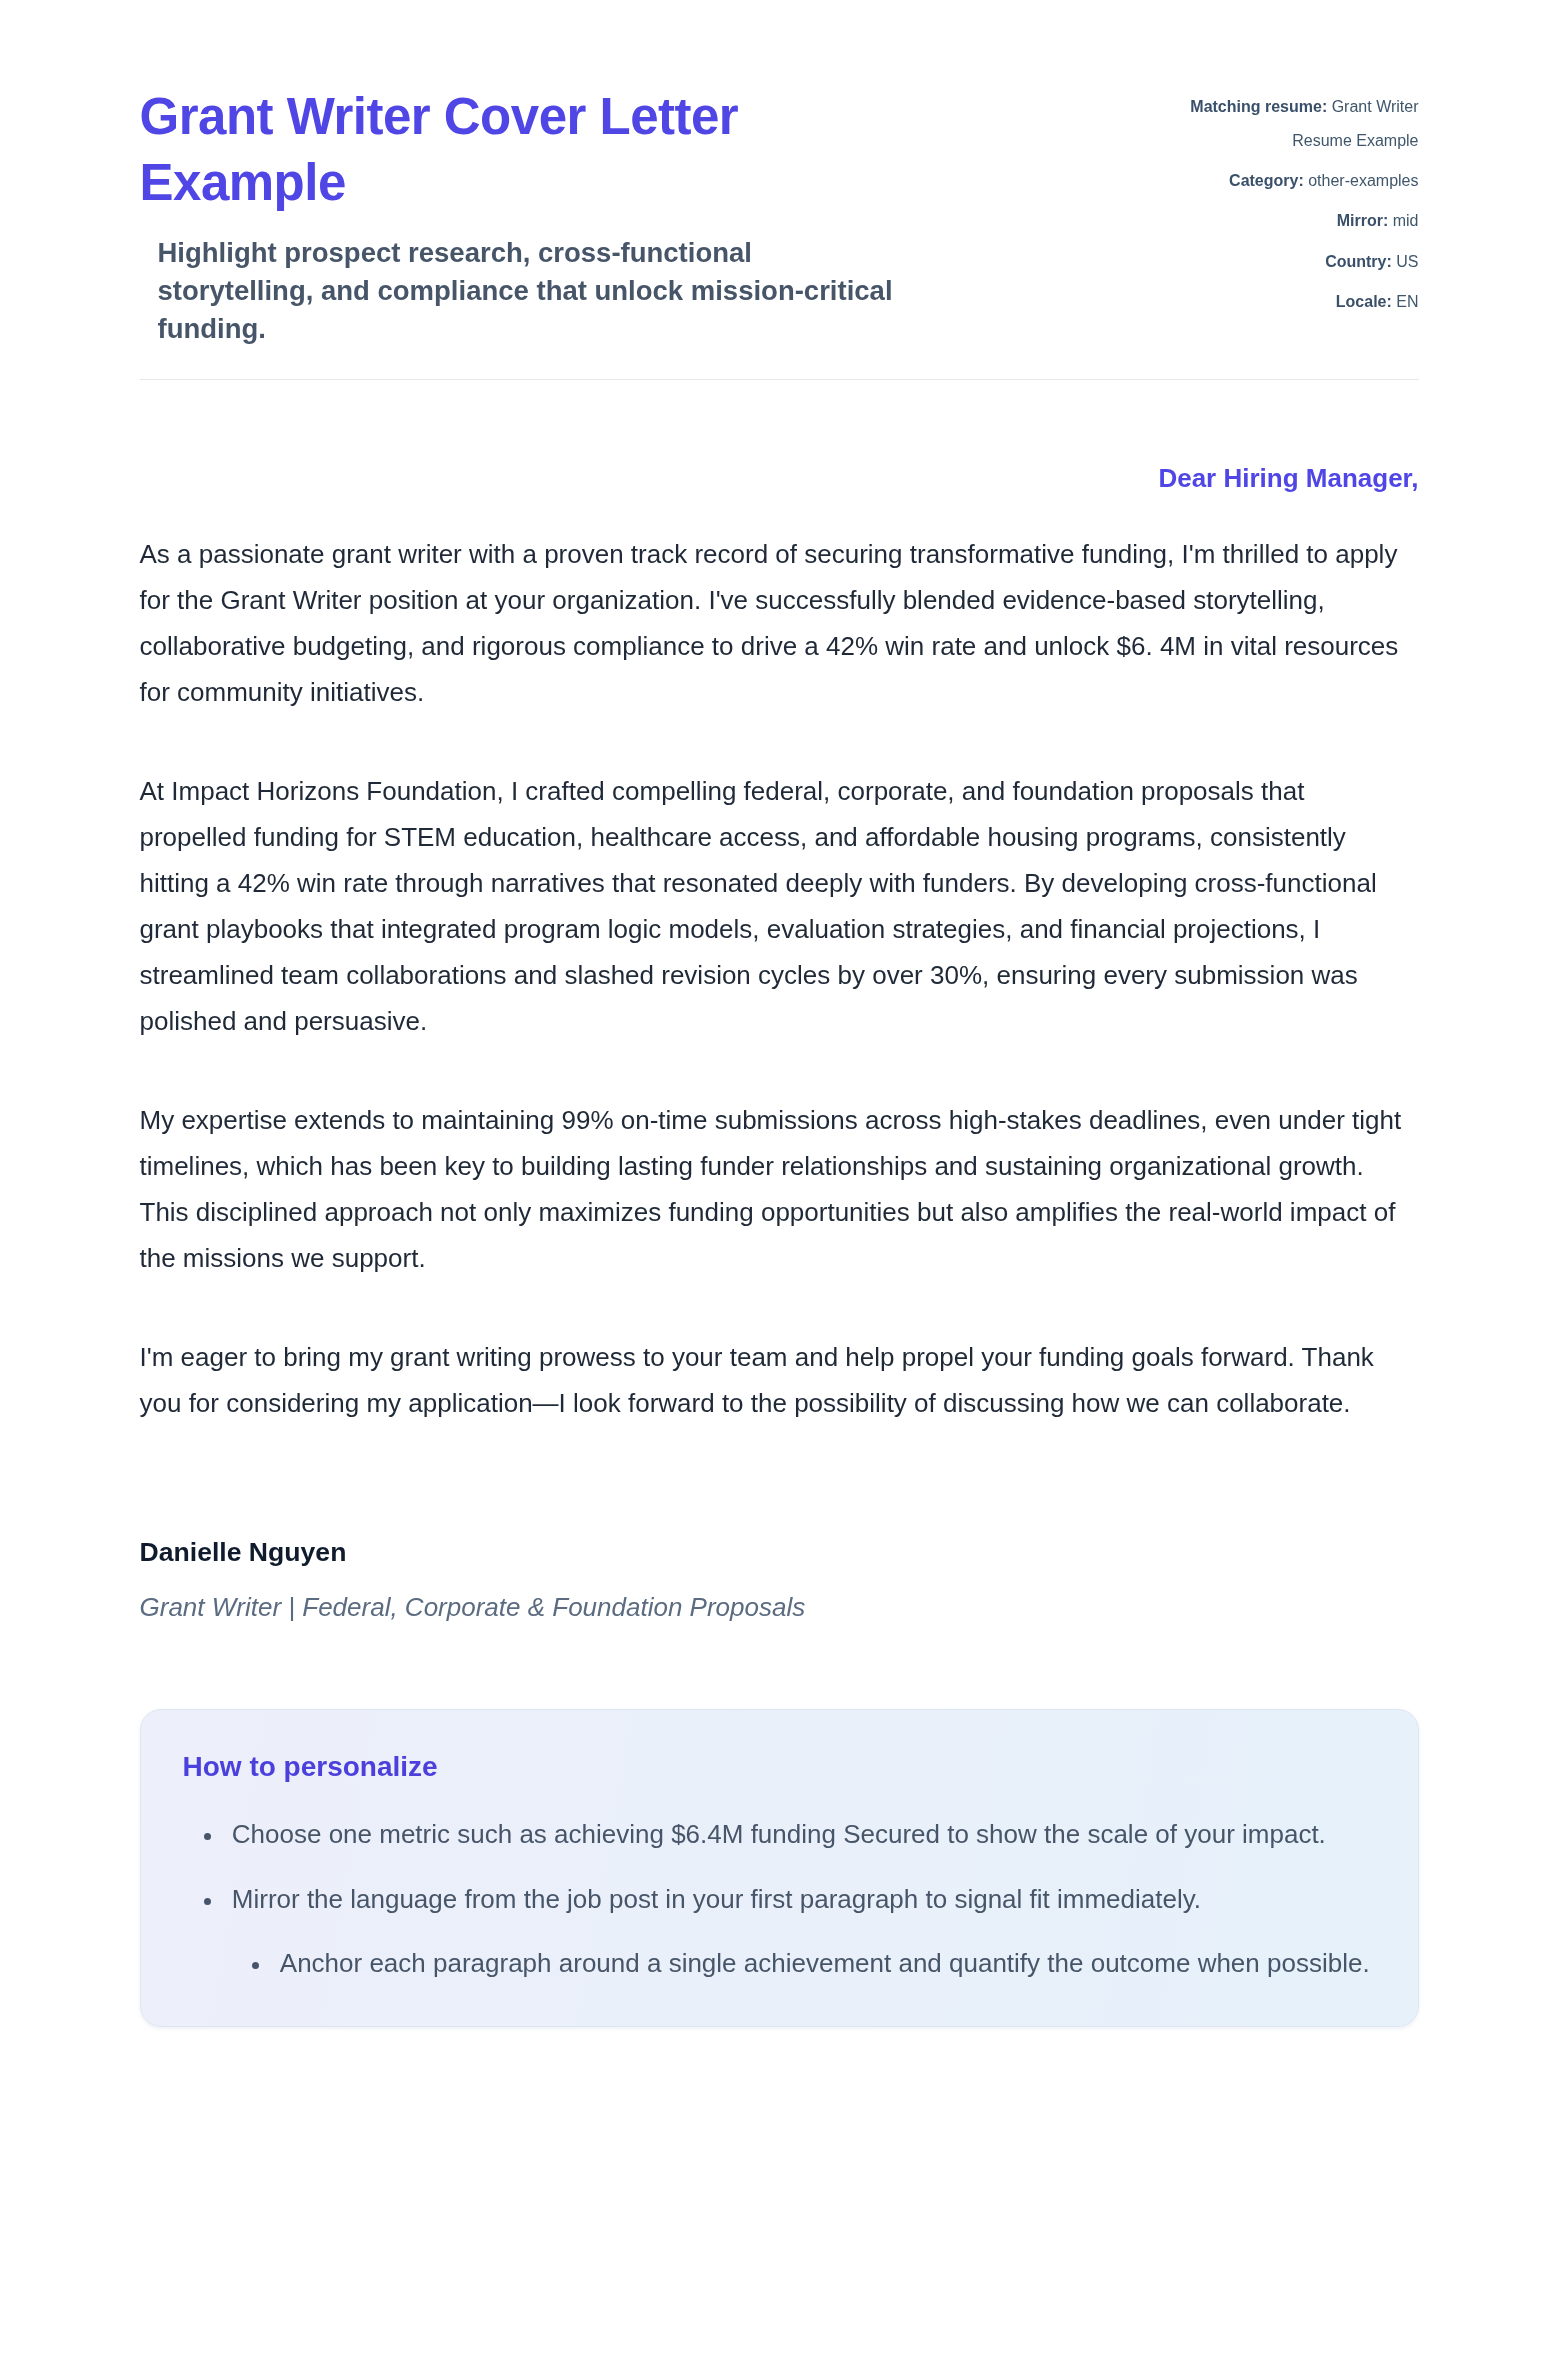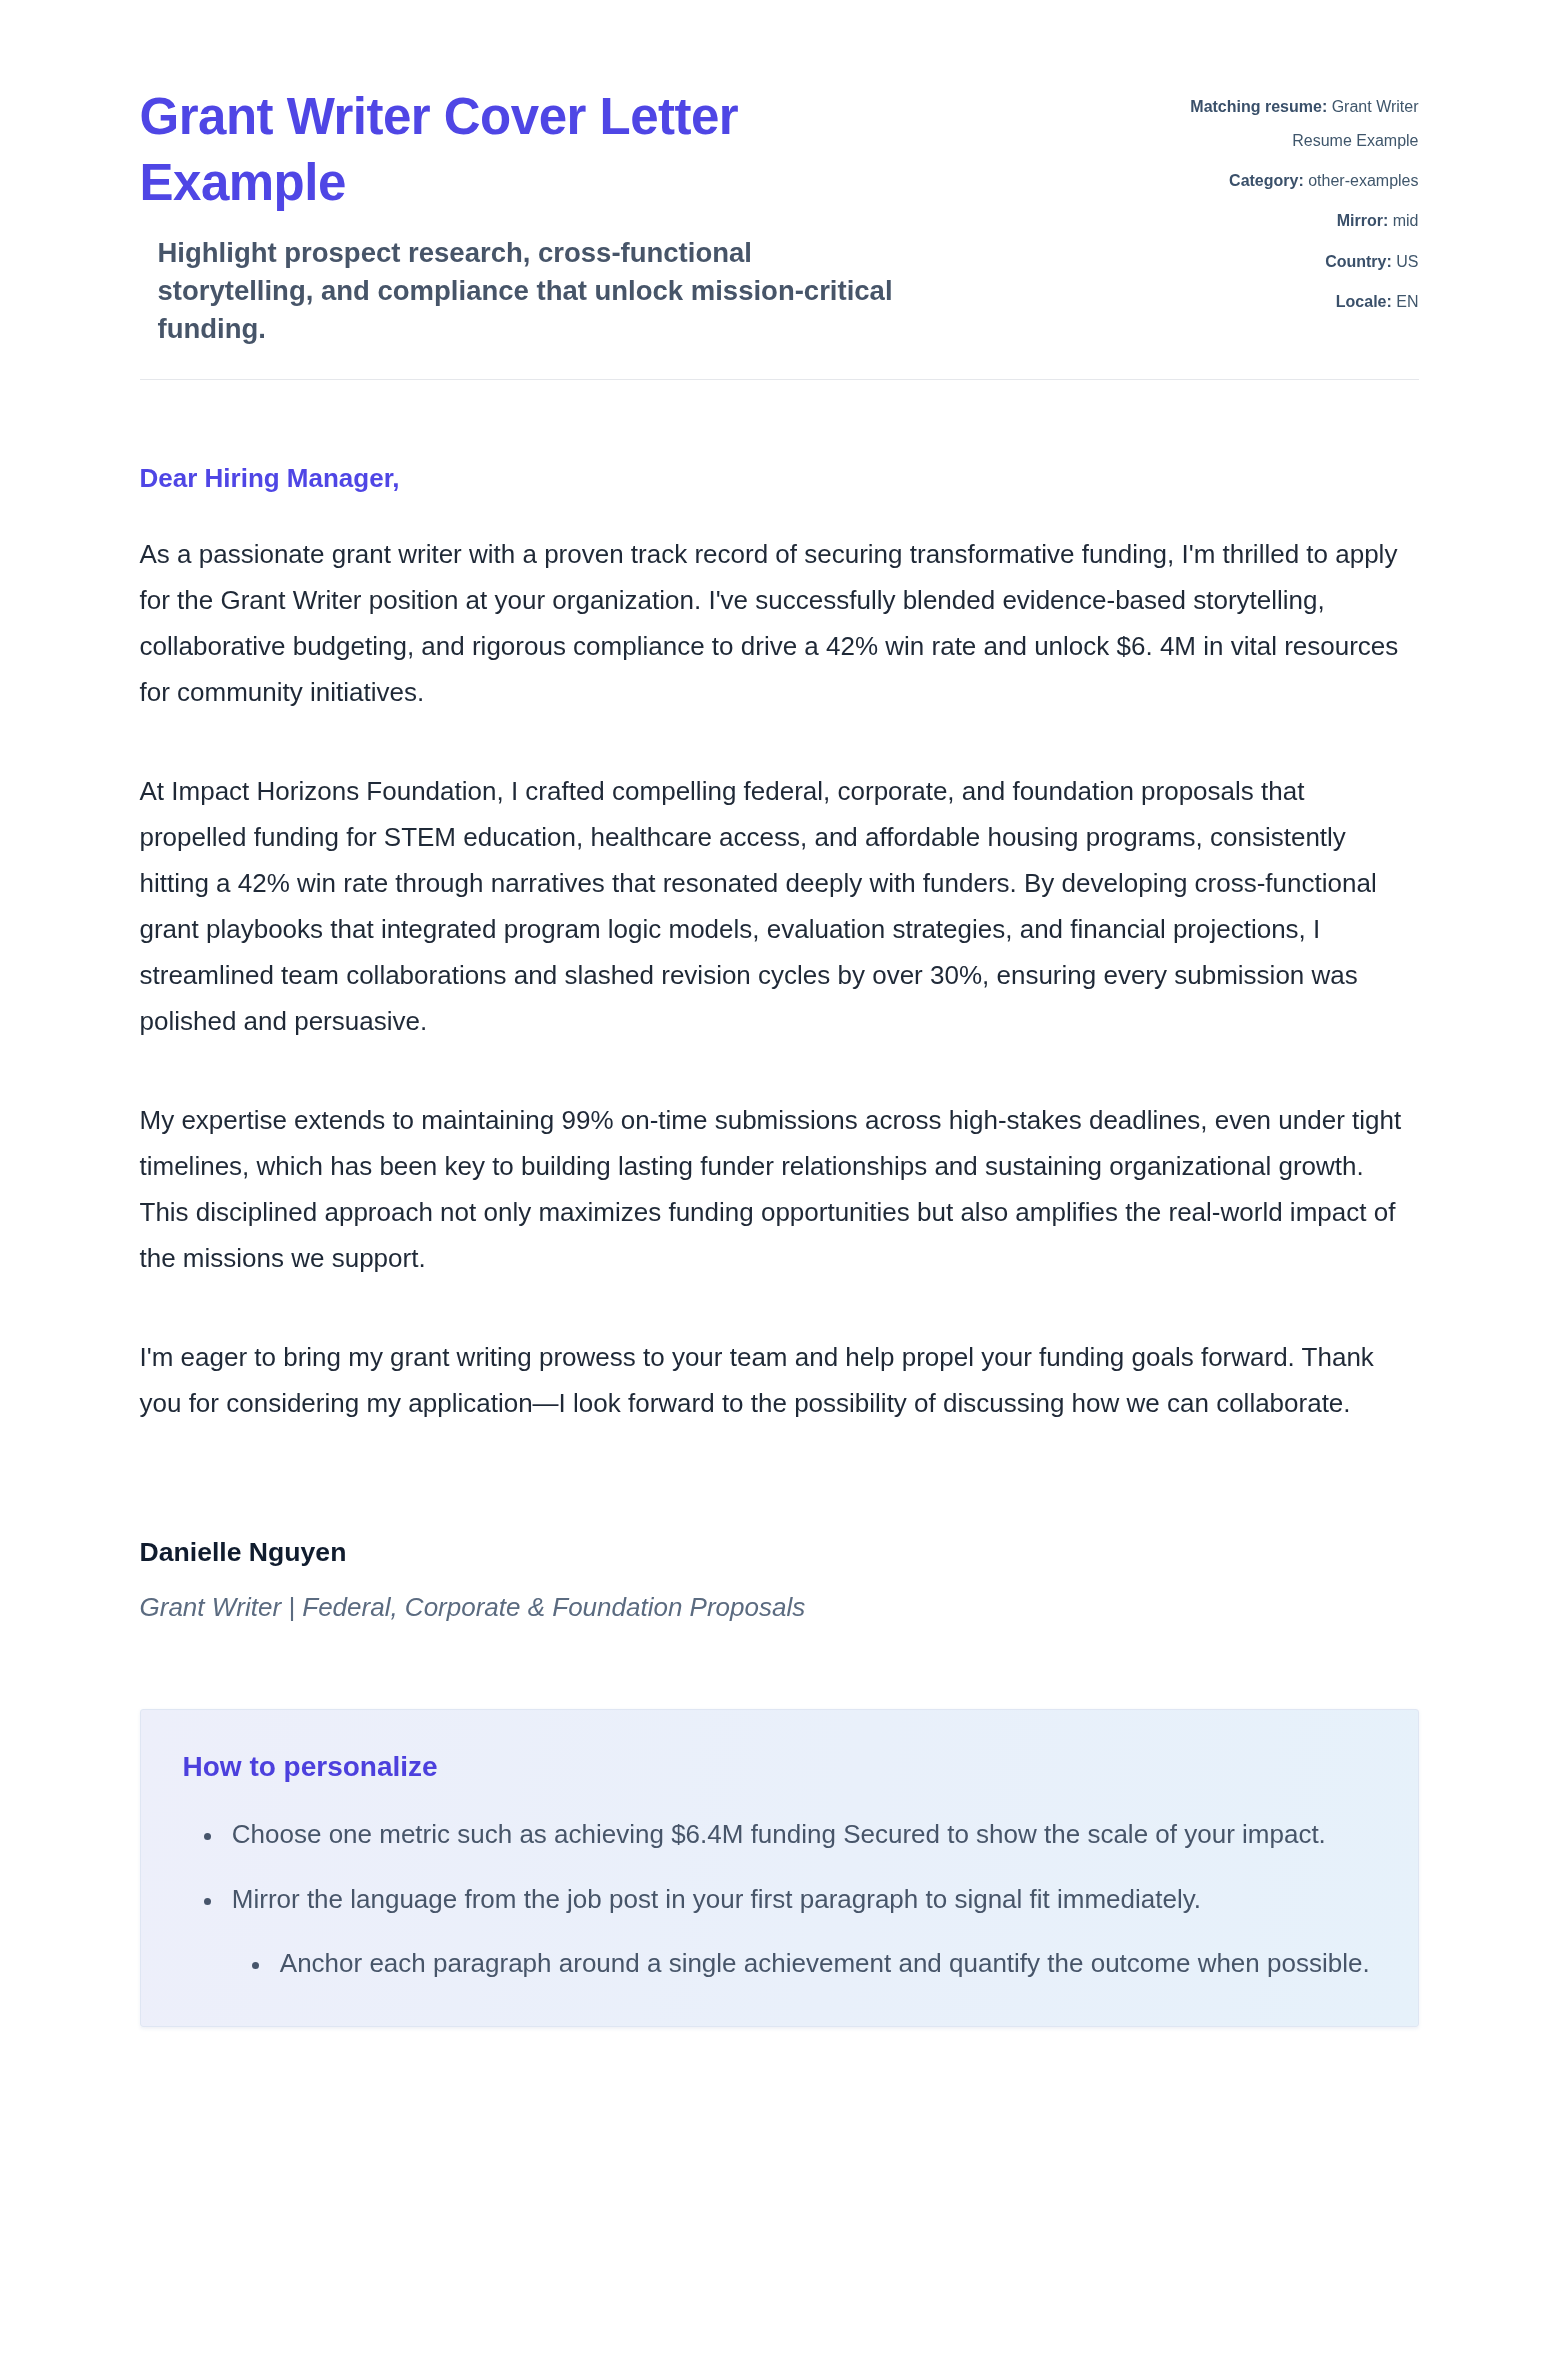--- a/index.html
+++ b/index.html
@@ -62,20 +62,21 @@
     margin: 13px 0 0 0;
   }
 
   
   .greeting {
     margin: 75px 0 30px 0;
     font-size: 26px;
     line-height: 46px;
     font-weight: 700;
     color: #4f46e5;
+    text-align: right;
   }
   .letter p.body-paragraph {
     margin: 0 0 53px 0;
     font-size: 26px;
     line-height: 46px;
     color: #1f2937;
     max-width: 1279px;
   }
   .signature-name {
     margin: 103px 0 0 0;
@@ -91,21 +92,21 @@
     color: #5b6b80;
     font-style: italic;
   }
 
   
   .tips-box {
     margin-top: 79px;
     box-sizing: border-box;
     width: 1279px;
     border: 0.9px solid #dfe6f3;
-    border-radius: 3px;
+    border-radius: 21px;
     background: linear-gradient(100deg, #edeffa 0%, #e9f0fa 55%, #e6f1fa 100%);
     padding: 38px 42px 40px 42px;
     box-shadow: 0 1.8px 3.7px rgba(120, 140, 180, 0.12);
   }
   .tips-heading {
     margin: 0 0 26px 0;
     font-size: 28px;
     line-height: 37px;
     font-weight: 700;
     color: #4c40dd;

